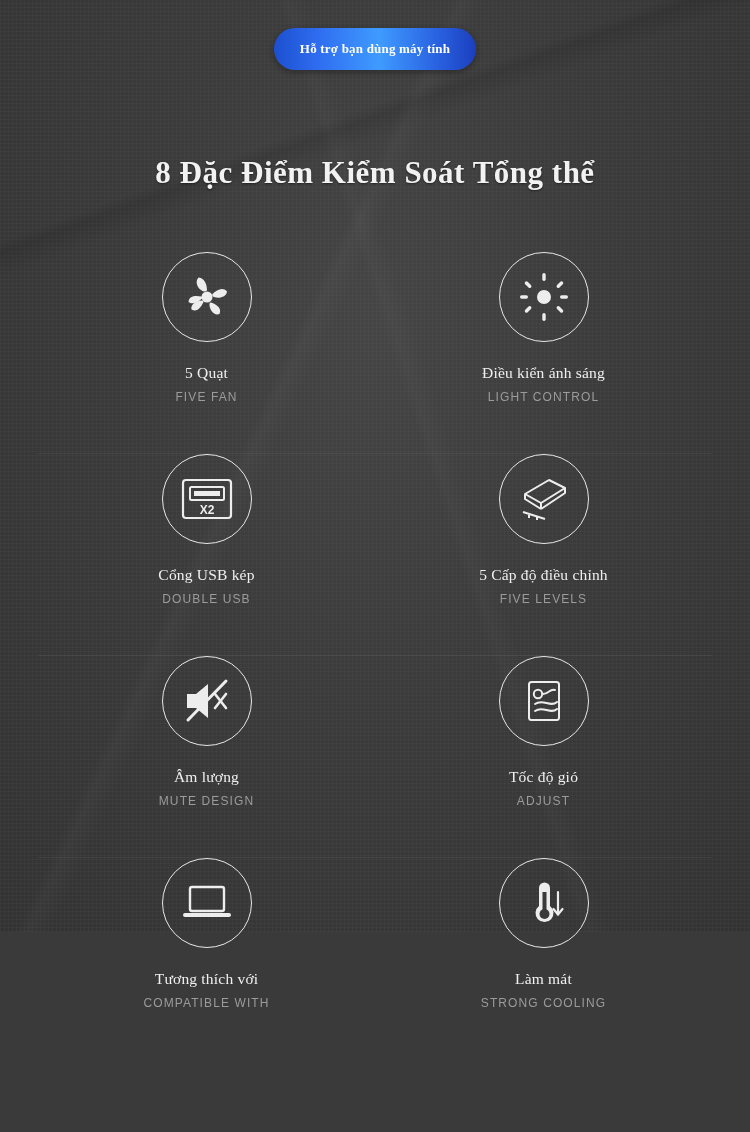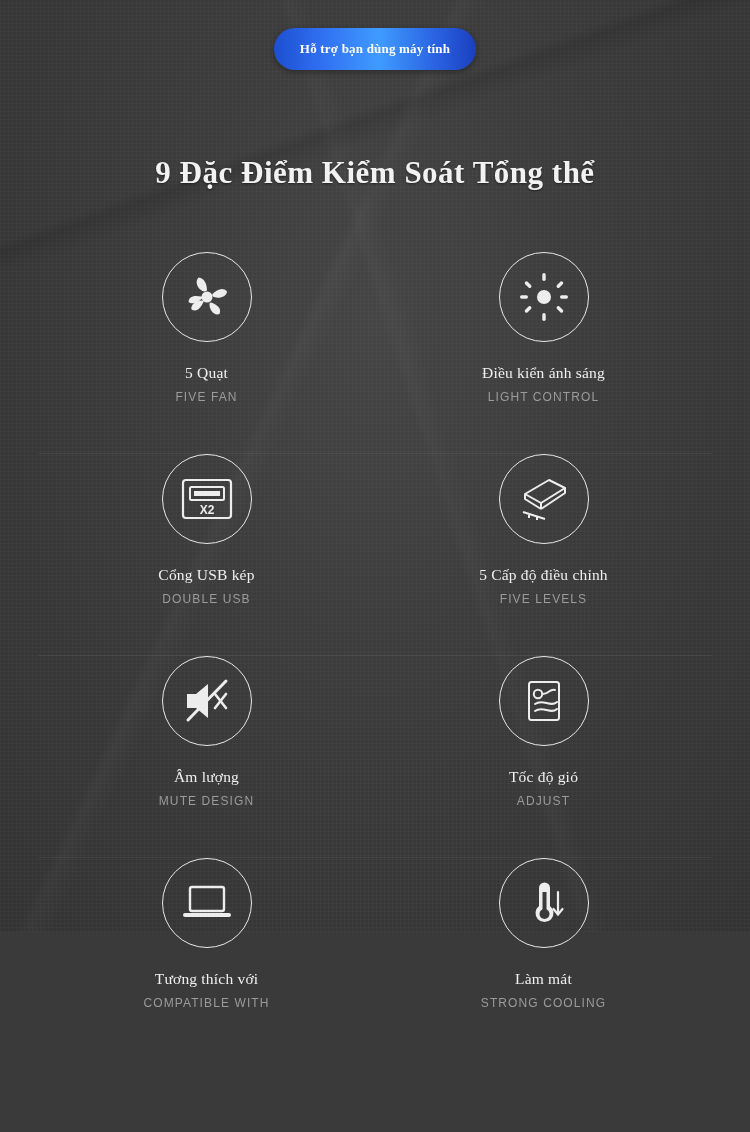--- a/index.html
+++ b/index.html
@@ -123,21 +123,21 @@
 </style>
 </head>
 <body>
 
 <div class="page">
 
   <div class="badge-wrap">
     <div class="badge">Hỗ trợ bạn dùng máy tính</div>
   </div>
 
-  <div class="heading">9 Đặc Điểm Kiểm Soát Tổng  thể</div>
+  <div class="heading">8 Đặc Điểm Kiểm Soát Tổng  thể</div>
 
   <div class="grid">
 
     <div class="cell">
       <div class="circle">
         <svg width="56" height="56" viewBox="0 0 56 56">
           <g fill="#ededed">
             <circle cx="28" cy="28" r="5.5"></circle>
             <path d="M28 21.5c0-6 -2-12 -8.5-13 -4 4 -1 11 4 13.5 1.4 .7 3 .5 4.5 -.5z"></path>
             <path d="M33.5 25c4.5-4 10-7.5 14.5-2.5 -0.5 5.5-8 7.5-13 5.5-1.5-.6-2.2-1.9-1.5-3z"></path>

